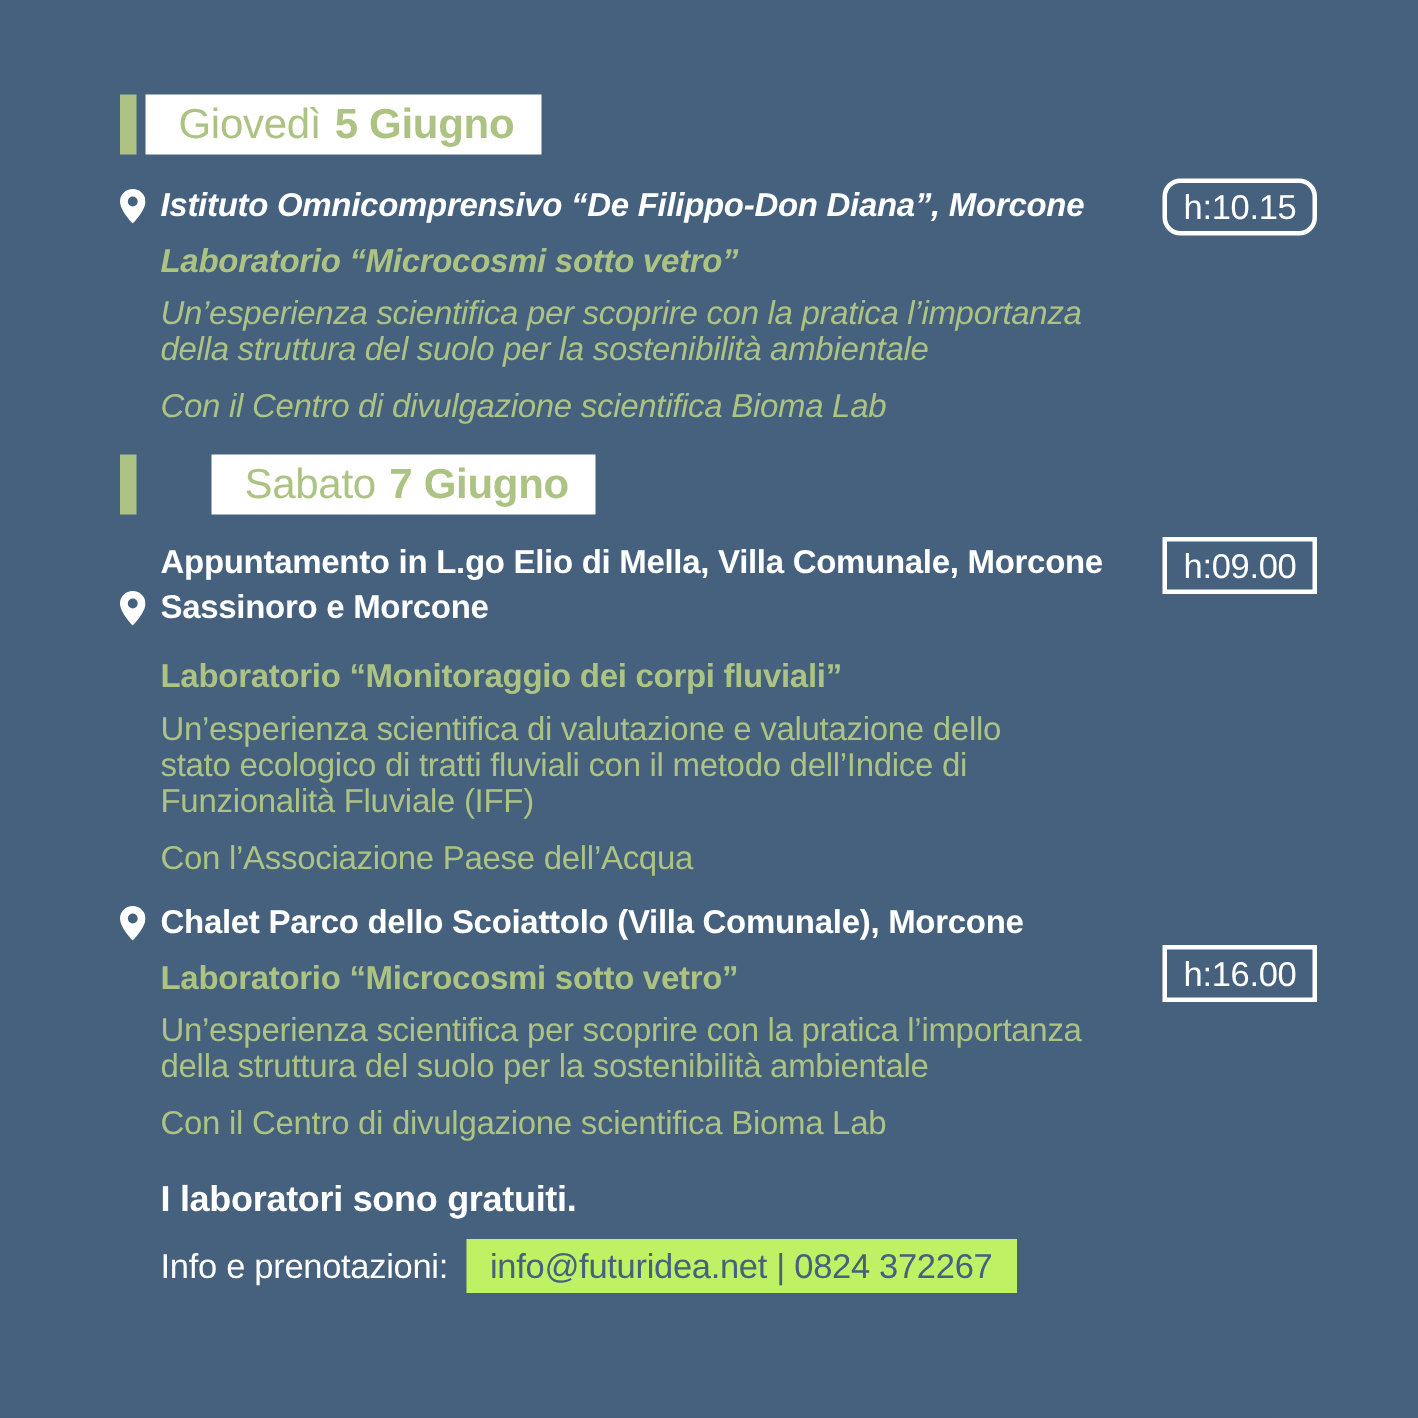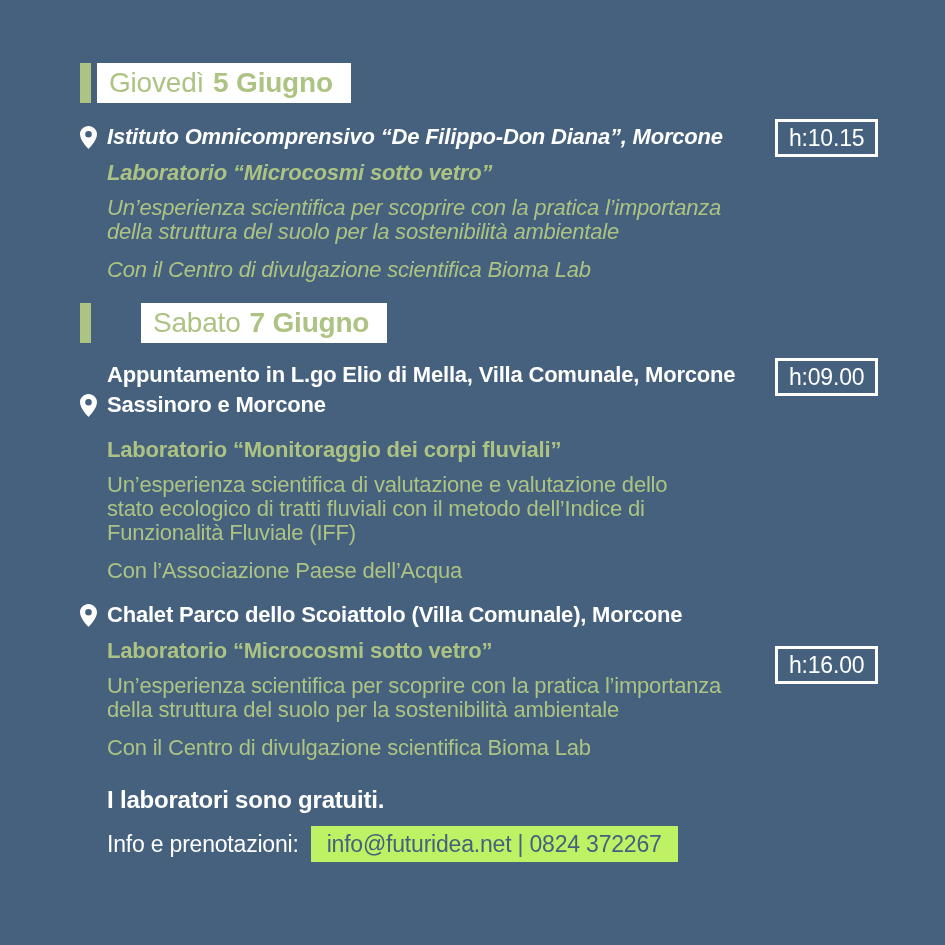--- a/index.html
+++ b/index.html
@@ -10,21 +10,21 @@
     font-family:"Liberation Sans", sans-serif;
     overflow:hidden;
     letter-spacing:-0.2px;
   }
   
   .section-header{position:absolute;display:flex;align-items:stretch;}
   .section-bar{width:11px;background:#ADC383;margin-right:6px;}
   .section-box{
     background:#FFFFFF;color:#ADC383;
     font-size:28px;display:flex;align-items:center;
-    padding:4px 18px 4px 12px;height:40px;box-sizing:border-box;
+    padding:4px 18px 4px 22px;height:40px;box-sizing:border-box;
   }
   .section-day{font-weight:400;margin-right:9px;}
   .section-date{font-weight:700;}
   
   .event{position:absolute;left:80px;width:700px;}
   .loc-row{display:flex;align-items:flex-start;}
   .pin-cell{width:27px;flex:0 0 27px;padding-top:4px;}
   .loc-text{color:#FFFFFF;font-weight:700;font-size:22px;line-height:30px;}
   .lab-title{margin-left:27px;color:#ADC383;font-weight:700;font-size:22px;line-height:26px;margin-top:7px;}
   .desc{margin-left:27px;color:#ADC383;font-size:22px;line-height:24px;margin-top:10px;}
@@ -72,21 +72,21 @@
       </span>
       <div class="loc-text">Istituto Omnicomprensivo “De Filippo-Don Diana”, Morcone</div>
     </div>
     <div class="lab-title">Laboratorio “Microcosmi sotto vetro”</div>
     <div class="desc">
       <div>Un’esperienza scientifica per scoprire con la pratica l’importanza</div>
       <div>della struttura del suolo per la sostenibilità ambientale</div>
     </div>
     <div class="partner">Con il Centro di divulgazione scientifica Bioma Lab</div>
   </div>
-  <div class="time-badge" style="top:119px;">h:10.15</div>
+  <div class="time-badge" style="top:119px;border-radius:12px;">h:10.15</div>
 
   <div class="section-header" style="left:80px;top:303px;gap:44px;">
     <div class="section-bar"></div>
     <div class="section-box">
       <span class="section-day">Sabato</span>
       <span class="section-date">7 Giugno</span>
     </div>
   </div>
 
   <div class="event" style="top:360px;">
@@ -121,21 +121,21 @@
       </span>
       <div class="loc-text">Chalet Parco dello Scoiattolo (Villa Comunale), Morcone</div>
     </div>
     <div class="lab-title">Laboratorio “Microcosmi sotto vetro”</div>
     <div class="desc">
       <div>Un’esperienza scientifica per scoprire con la pratica l’importanza</div>
       <div>della struttura del suolo per la sostenibilità ambientale</div>
     </div>
     <div class="partner">Con il Centro di divulgazione scientifica Bioma Lab</div>
   </div>
-  <div class="time-badge" style="top:630px;margin-top:16px;">h:16.00</div>
+  <div class="time-badge" style="top:630px;">h:16.00</div>
 
   <div class="footer">
     <div class="footer-free">I laboratori sono gratuiti.</div>
     <div class="footer-info-row">
       <span class="footer-info-label">Info e prenotazioni:</span>
       <span class="footer-contact-box">info@futuridea.net | 0824 372267</span>
     </div>
   </div>
 
 

